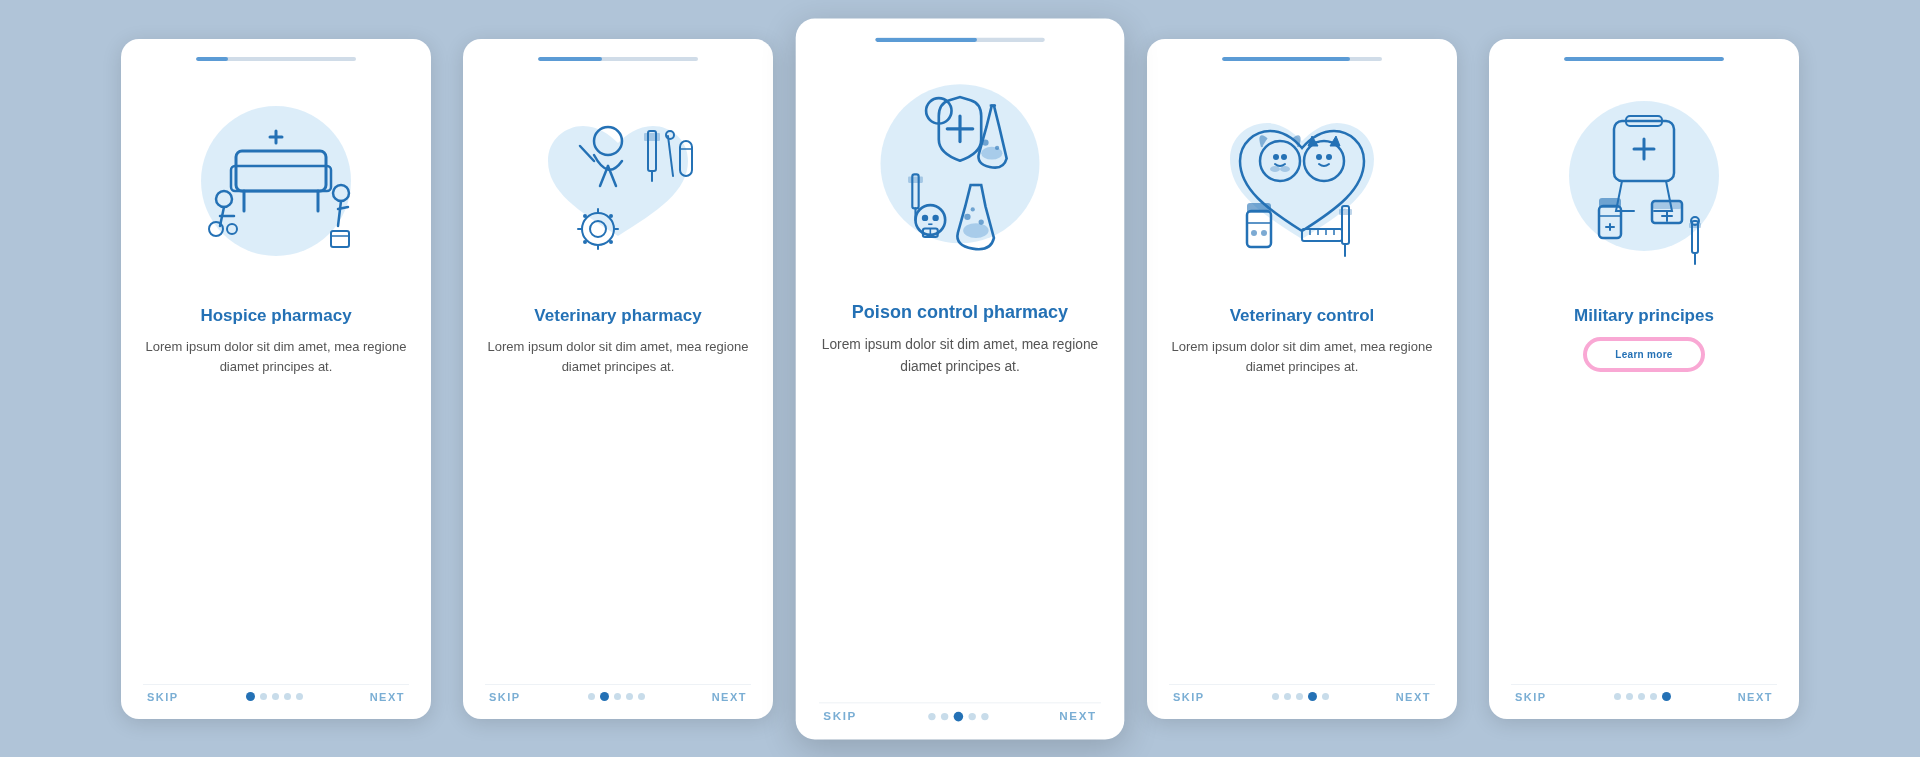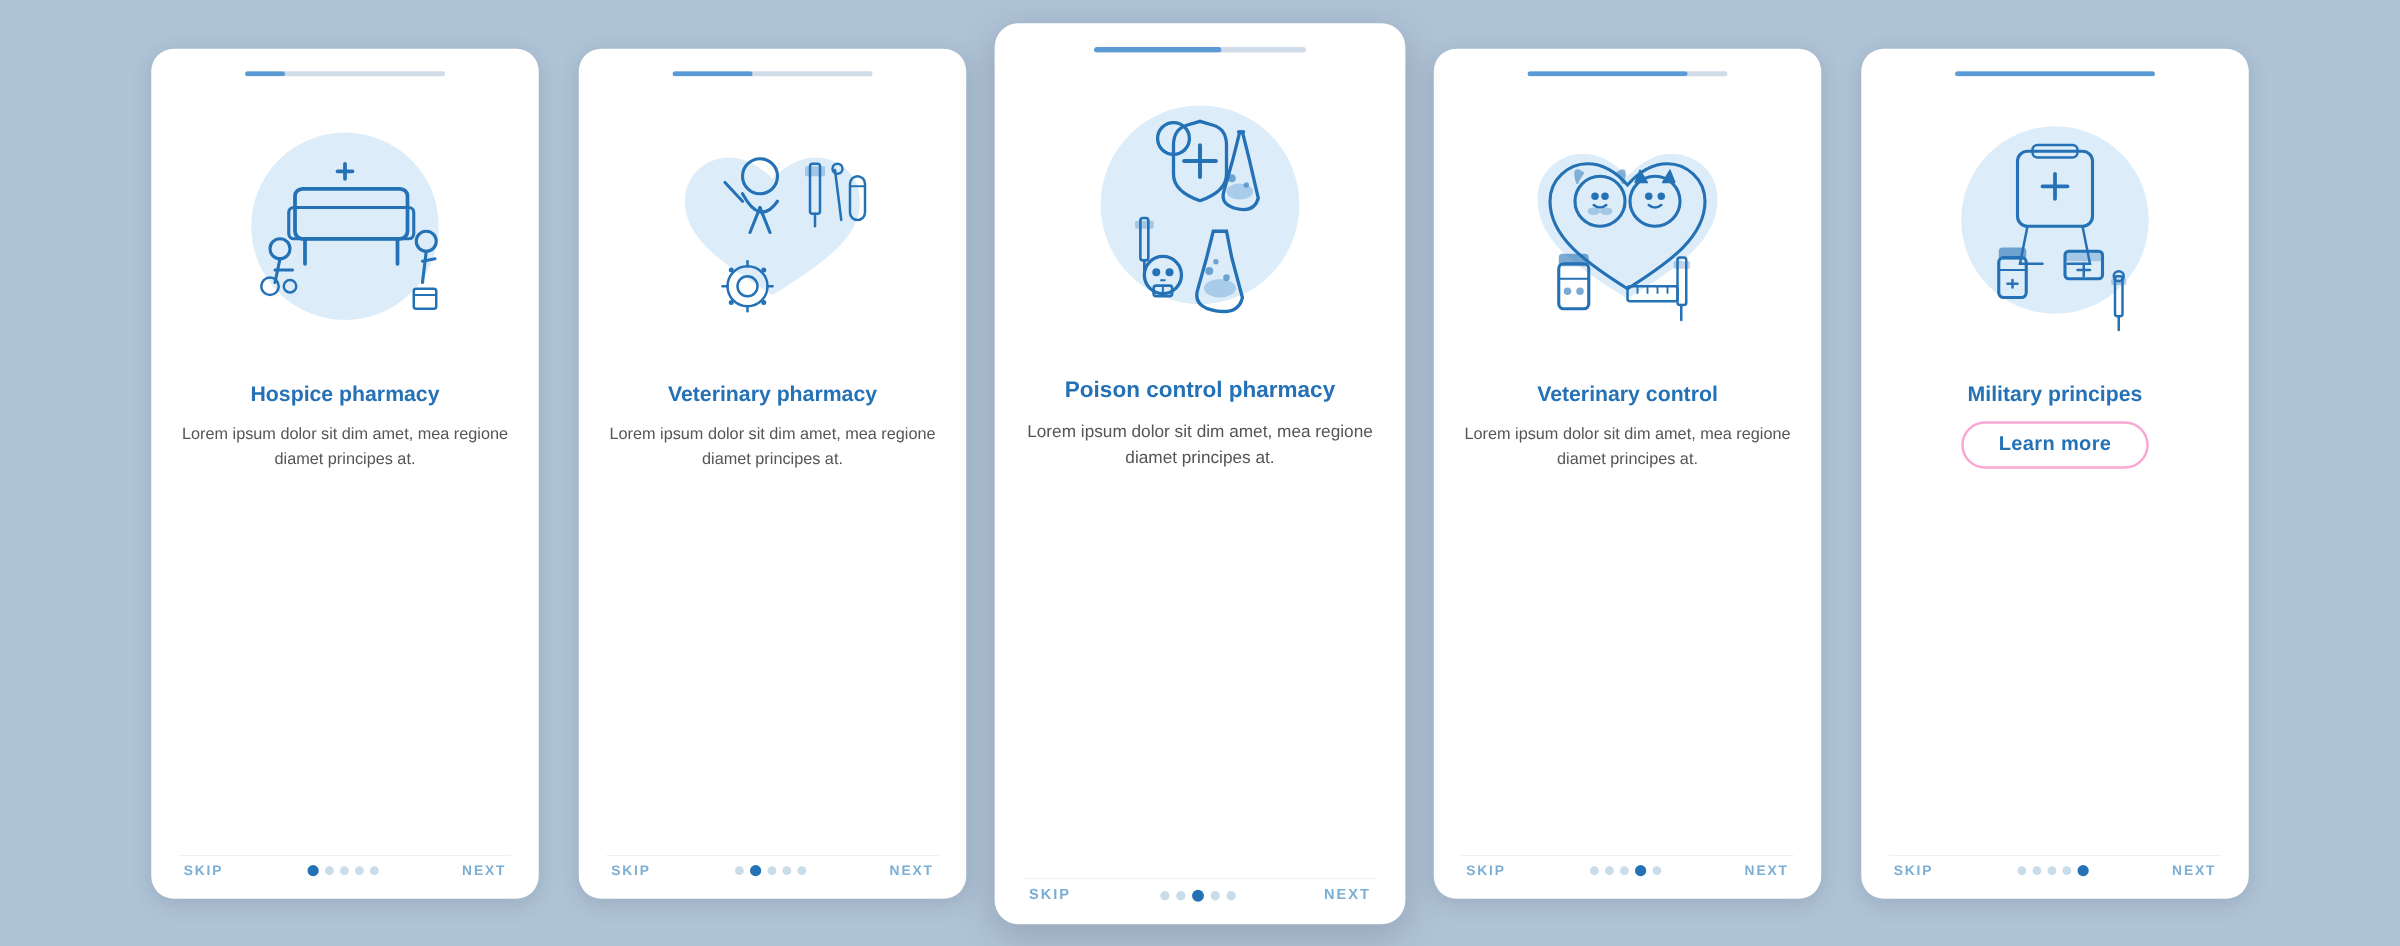--- a/index.html
+++ b/index.html
@@ -98,26 +98,26 @@
       font-size: 13px;
       color: #555;
       text-align: center;
       line-height: 1.55;
       margin-bottom: 10px;
       flex: 1;
     }
 
     
     .learn-more-btn {
-      border: 2px solid #f9a8d4;
+      border: 4px solid #f9a8d4;
       color: #2471b5;
       background: white;
       border-radius: 22px;
       padding: 8px 28px;
-      font-size: 16px;
+      font-size: 10px;
       font-weight: 600;
       cursor: pointer;
       margin-bottom: 10px;
       letter-spacing: 0.3px;
     }
 
     
     .card-nav {
       display: flex;
       align-items: center;

